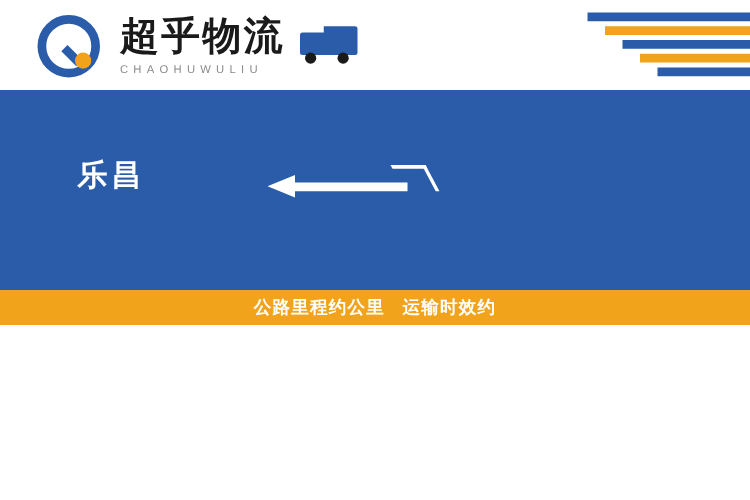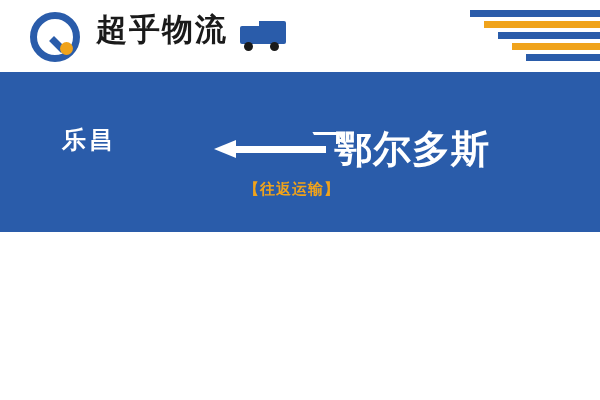--- a/index.html
+++ b/index.html
@@ -64,20 +64,21 @@
 <div class="page">
 
   <div class="header">
     <div class="logo-mark">
       <div class="ring"></div>
       <div class="tail"></div>
       <div class="dot"></div>
     </div>
     <div class="brand">
       <div class="brand-cn">超乎物流</div>
+      <div class="brand-en">CHAOHUWULIU</div>
     </div>
     <div class="truck-ico">
       <div class="cab"></div>
       <div class="box"></div>
       <div class="w1"></div>
       <div class="w2"></div>
     </div>
     <div class="stripes">
         <i style="background: rgb(42, 92, 170); top: 0px; width: 130px;"></i>
         <i style="background: rgb(240, 163, 27); top: 11px; width: 116px;"></i>
@@ -87,20 +88,23 @@
       </div>
   </div>
 
   <div class="hero">
     <div class="city-left">乐昌</div>
     <div class="arrow-wrap">
       <div class="tri"></div>
       <div class="bar"></div>
       <div class="slant"></div>
     </div>
-    <div class="city-right">鄂尔多斯</div>
-    <div class="tag-round">【往返运输】</div>
   </div>
 
+  <div class="infobar">
+    <span>公路里程约公里</span>
+    <span class="sep"></span>
+    <span>运输时效约</span>
+  </div>
 
 
   <div class="footer"></div>
 </div>
 
 </body></html>

